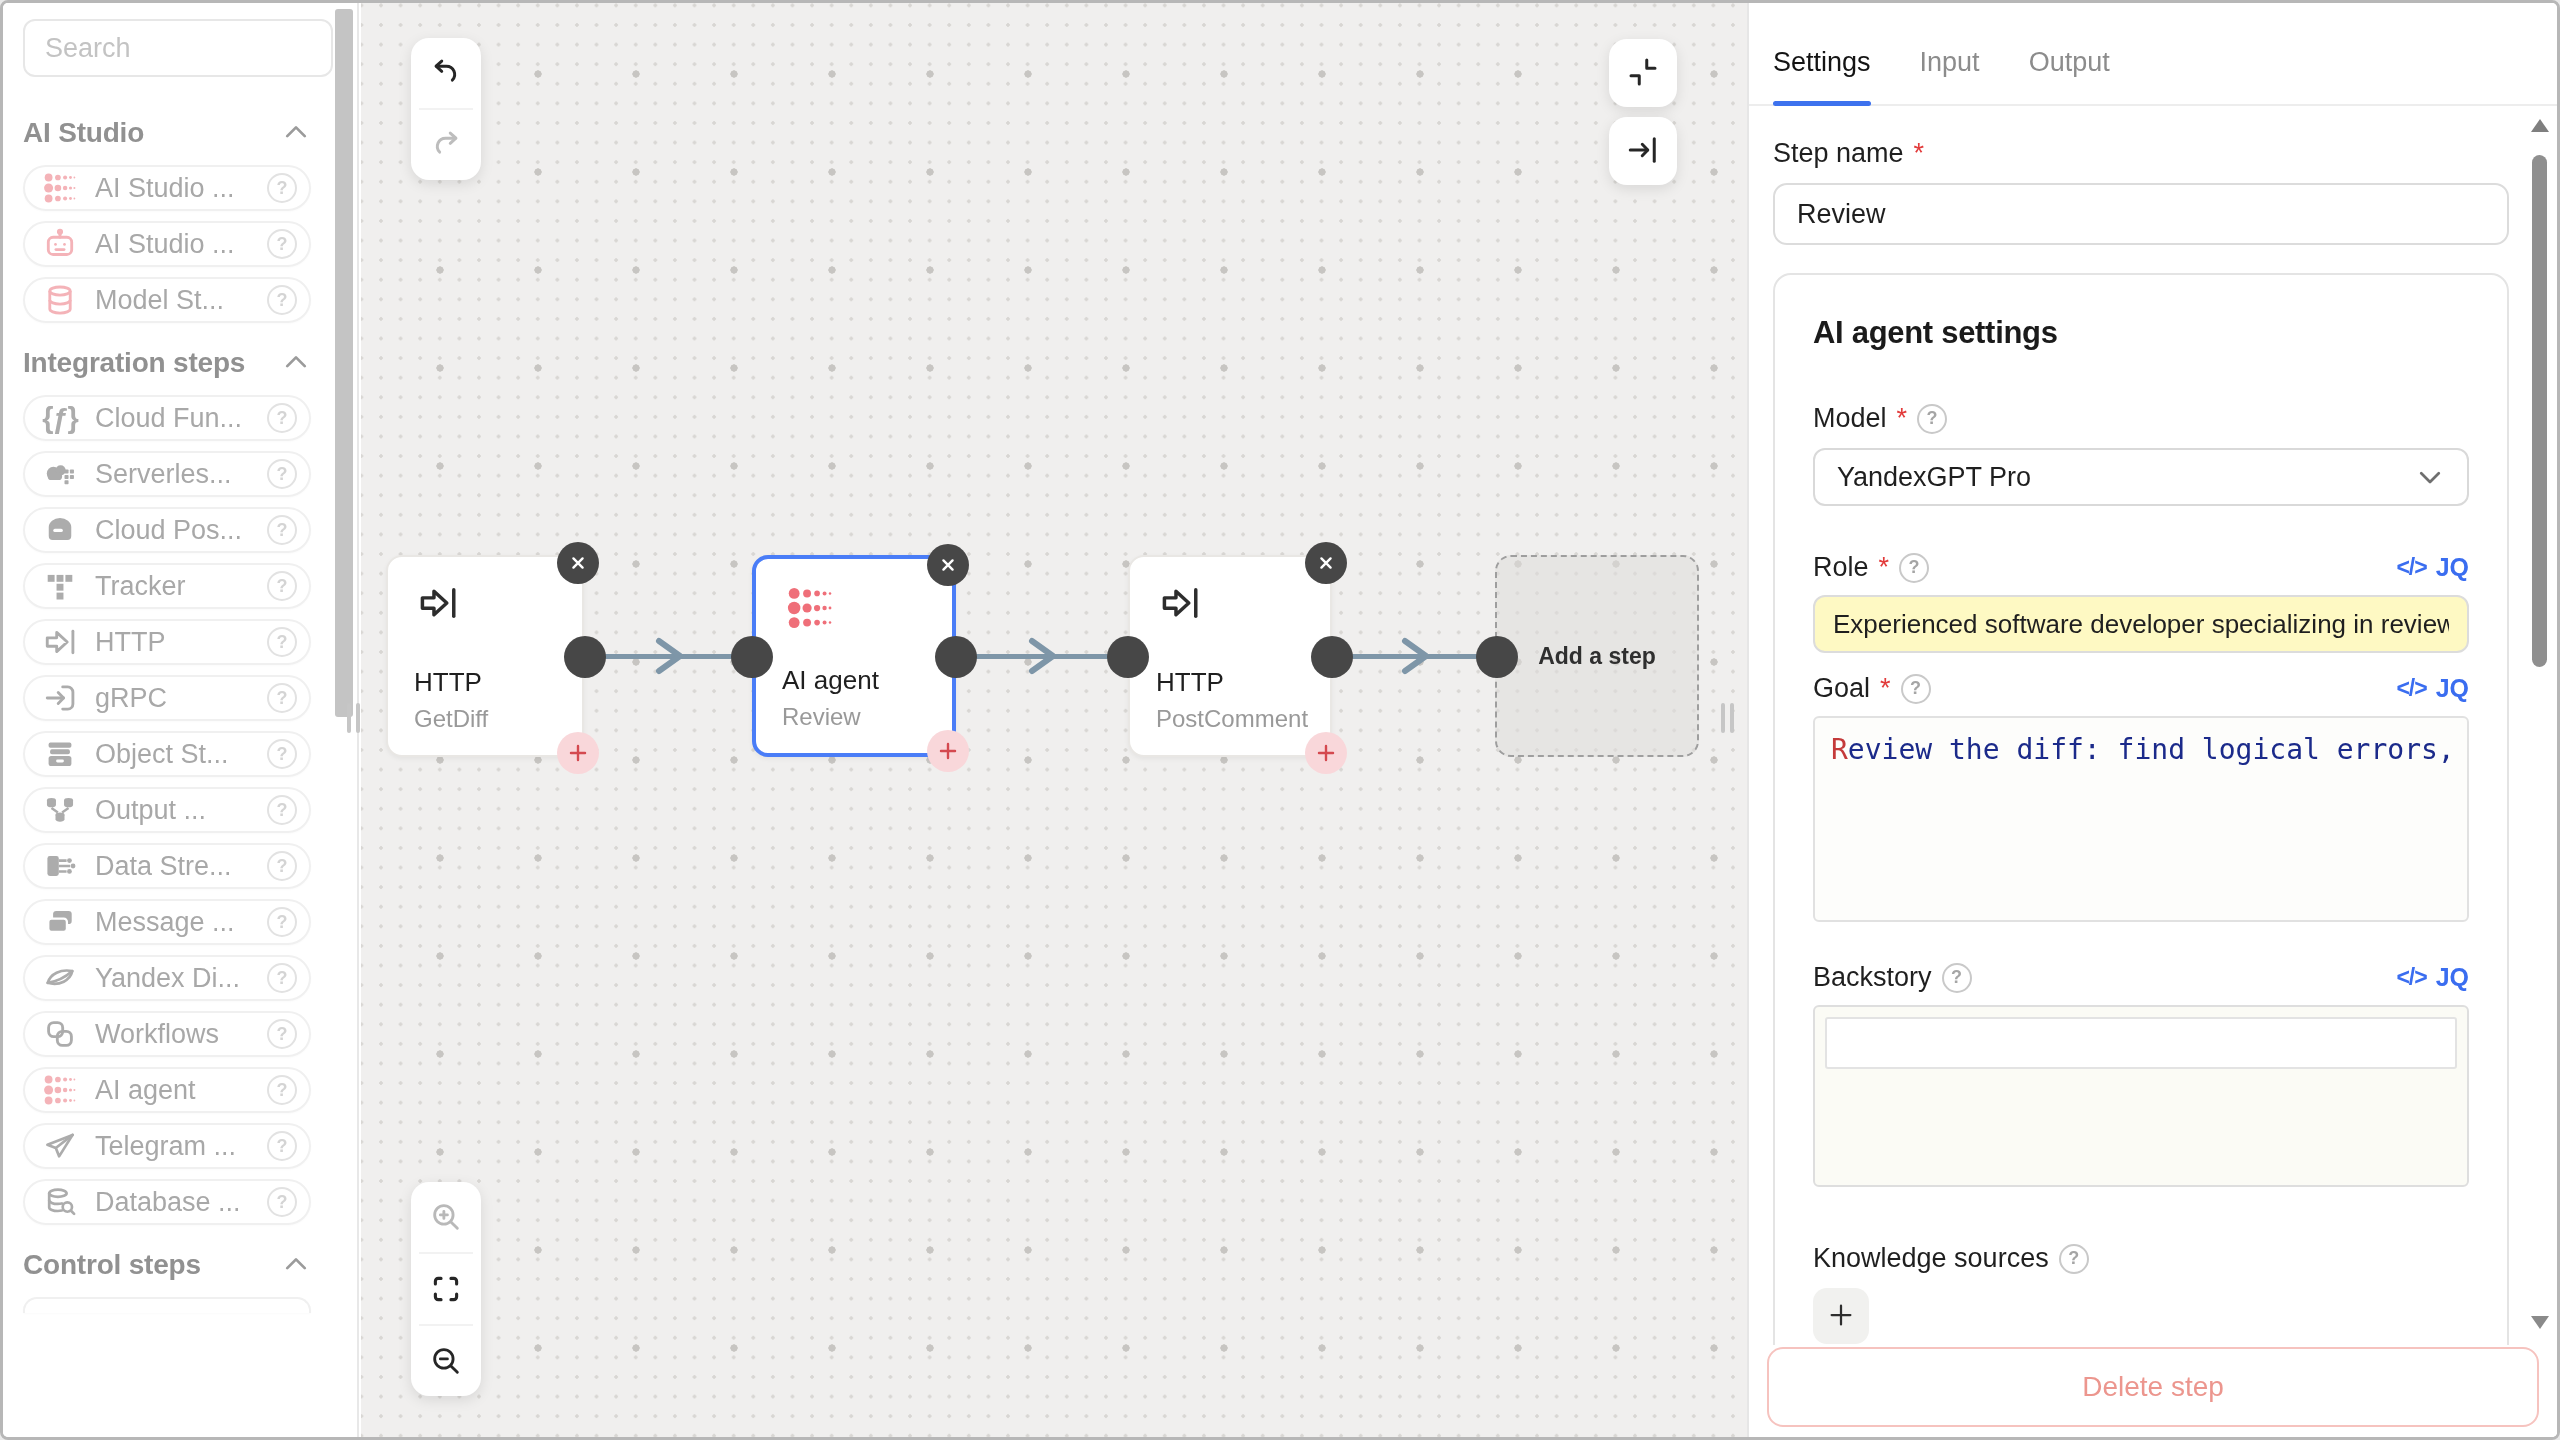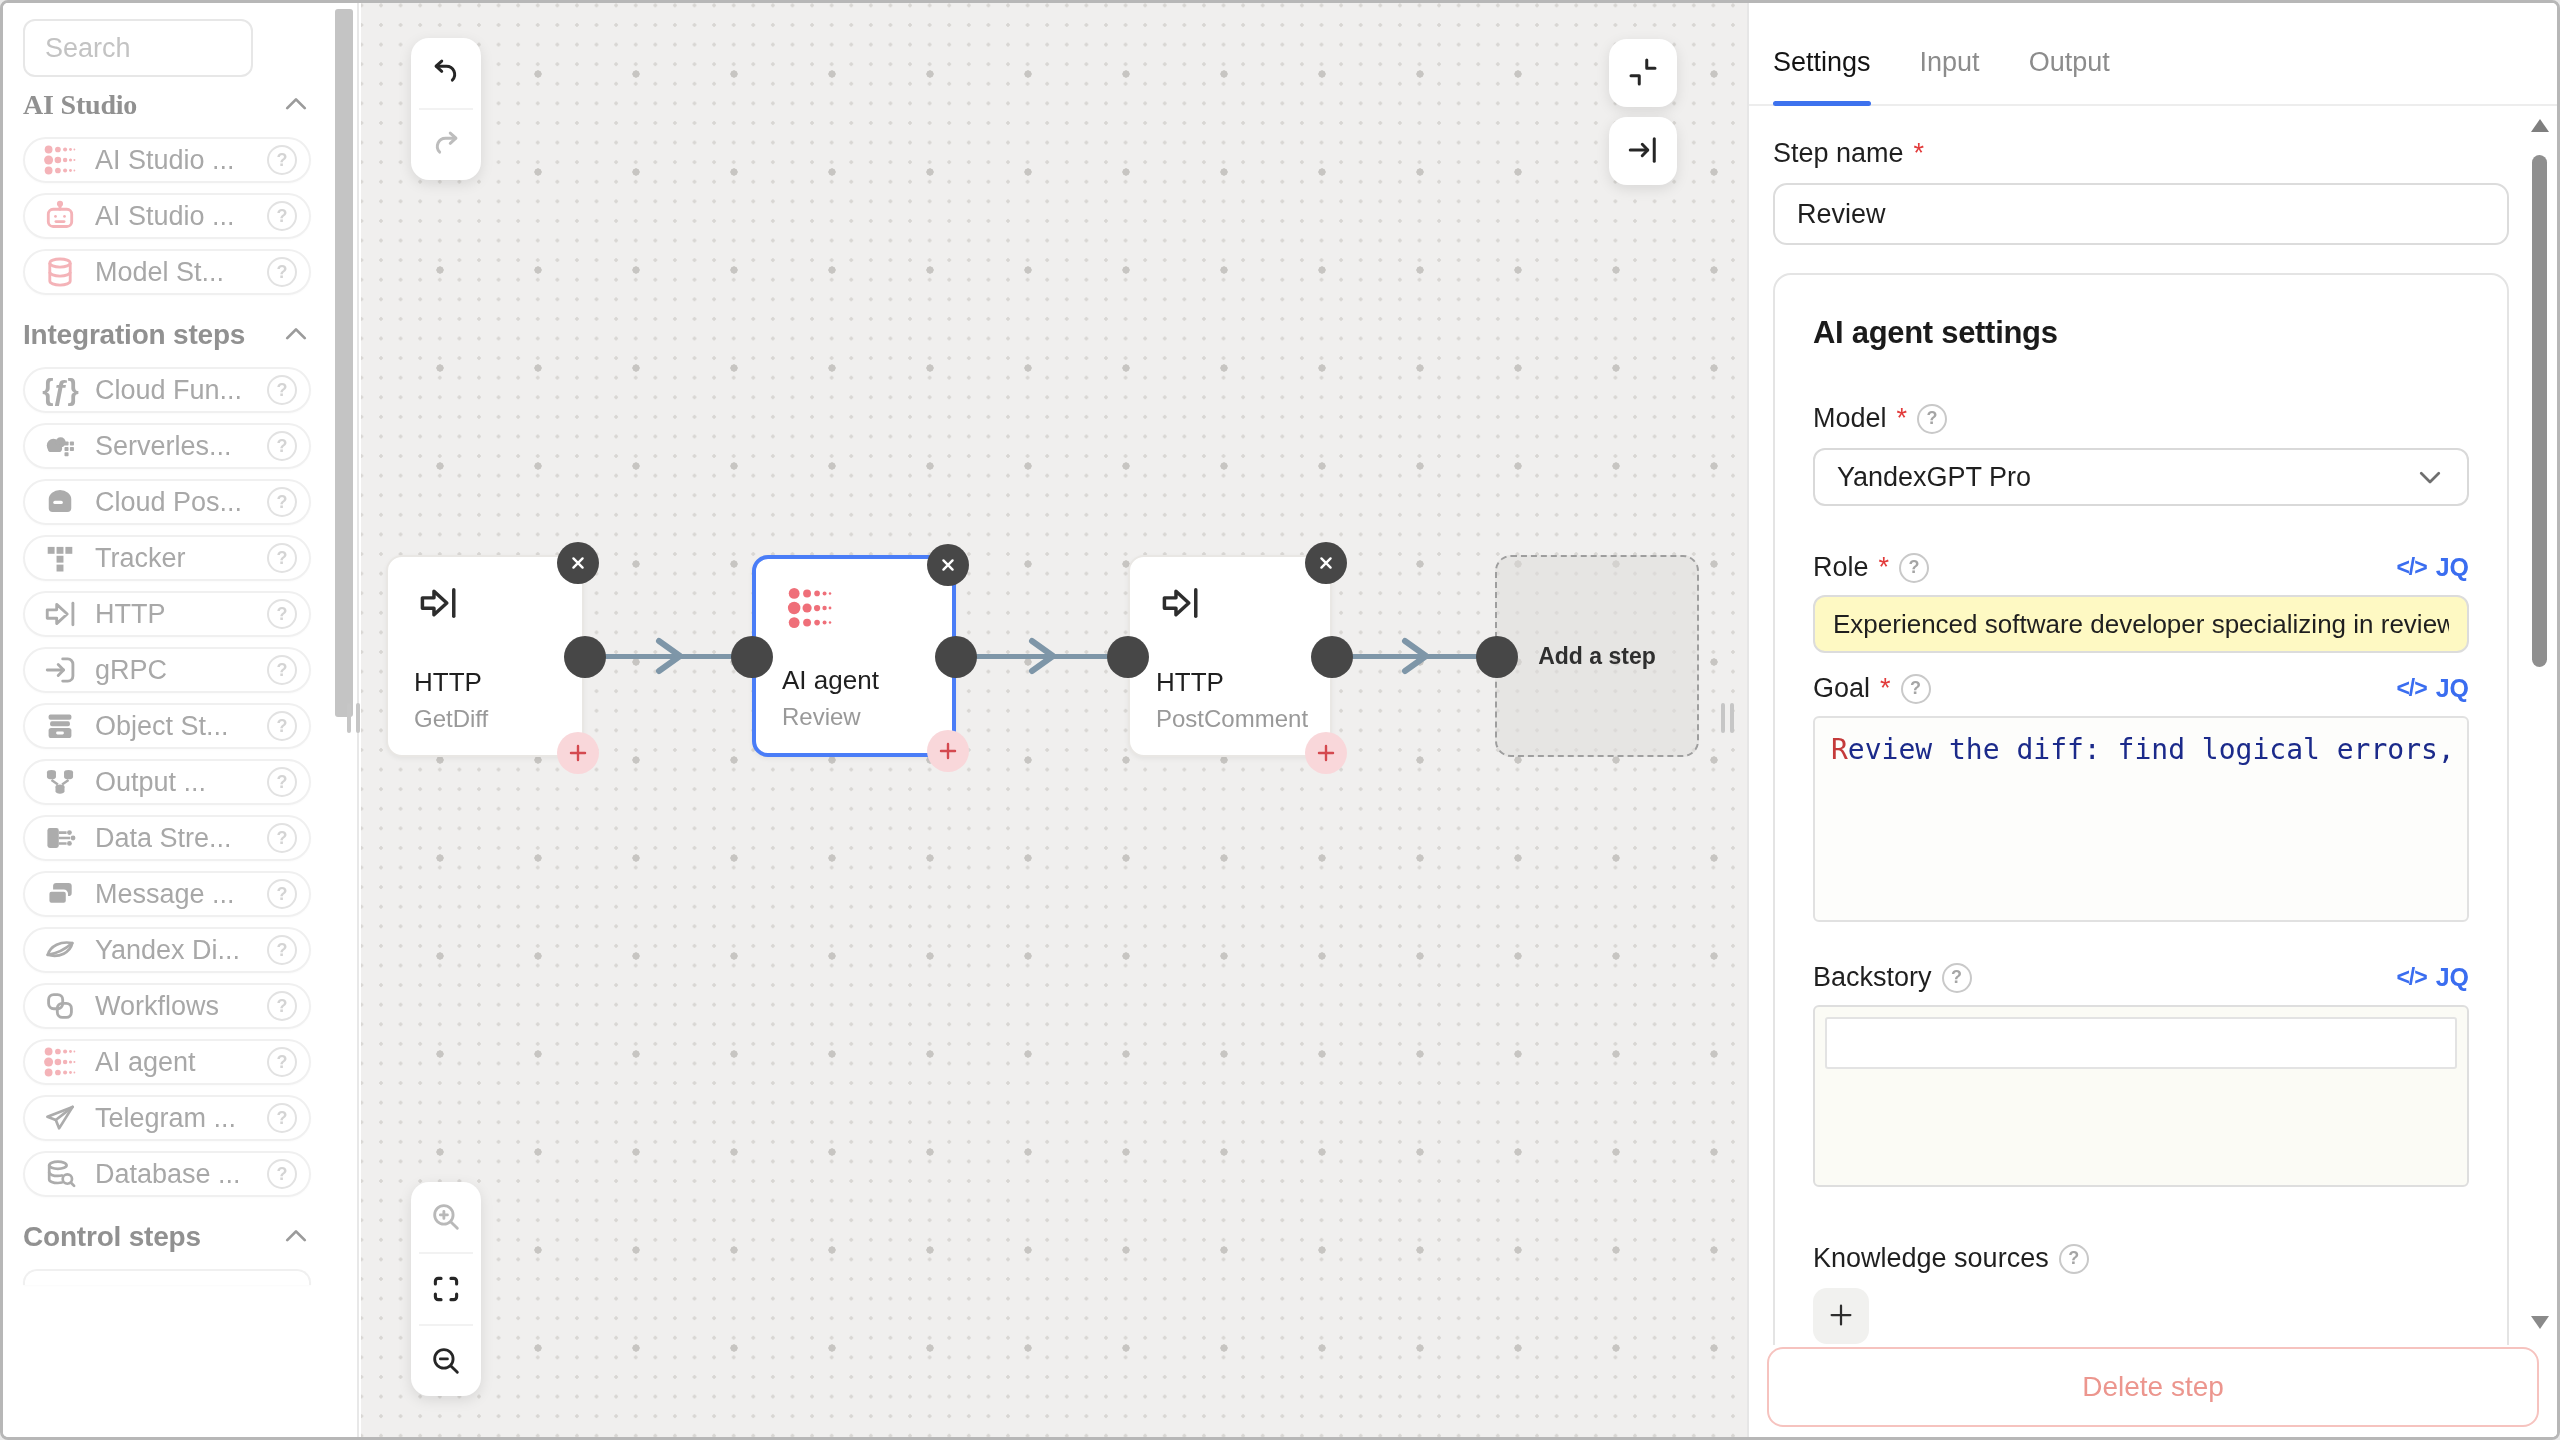--- a/index.html
+++ b/index.html
@@ -4,27 +4,27 @@
 <style>
   * { box-sizing: border-box; margin: 0; padding: 0; }
   html,body { width:2560px; height:1440px; overflow:hidden; background:#e9e9e9;
     font-family:"Liberation Sans", sans-serif; }
   .window { position:absolute; inset:0; background:#fff; border:3px solid #b7b7b7;
     border-radius:8px; overflow:hidden; }
 
   
   .sidebar { position:absolute; left:0; top:0; bottom:0; width:356px; background:#fff;
     border-right:2px solid #e8e8e8; overflow:hidden; }
-  .search { display:block; margin:16px 50px 0 20px; width:230px; height:58px;
+  .search { display:block; margin:16px 50px 0 20px; width:310px; height:58px;
     border:2px solid #e7e7e7; border-radius:12px; font-size:27px; padding:0 20px;
     color:#555; outline:none; font-family:inherit; }
   .search::placeholder { color:#c3c3c3; }
   .sec-head { display:flex; align-items:center; justify-content:space-between;
     margin:24px 46px 16px 20px; }
-  .sec-head:first-of-type { margin-top:12px;font-family:Liberation Serif, serif; }
+  .sec-head:first-of-type { margin-top:40px; }
   .sec-title { font-size:28px; font-weight:600; color:#919191; letter-spacing:-0.2px; }
   .chev svg { width:30px; height:30px; display:block; }
   .s-item { display:flex; align-items:center; gap:16px; height:46px; margin:0 46px 10px 20px;
     background:#fff; border:2px solid #f0f0f0; border-radius:24px; padding-left:16px;
     box-shadow:0 1px 2px rgba(0,0,0,0.02); cursor:grab; }
   .s-item .ico { width:38px; height:38px; flex:0 0 38px; display:flex; align-items:center; justify-content:center; }
   .s-item .ico svg { width:36px; height:36px; display:block; }
   .ico.pink { color:#f4b3b8; }
   .ico.grey { color:#acacac; }
   .txt-ico { font-size:29px; font-weight:600; color:#acacac; letter-spacing:-1px; }

